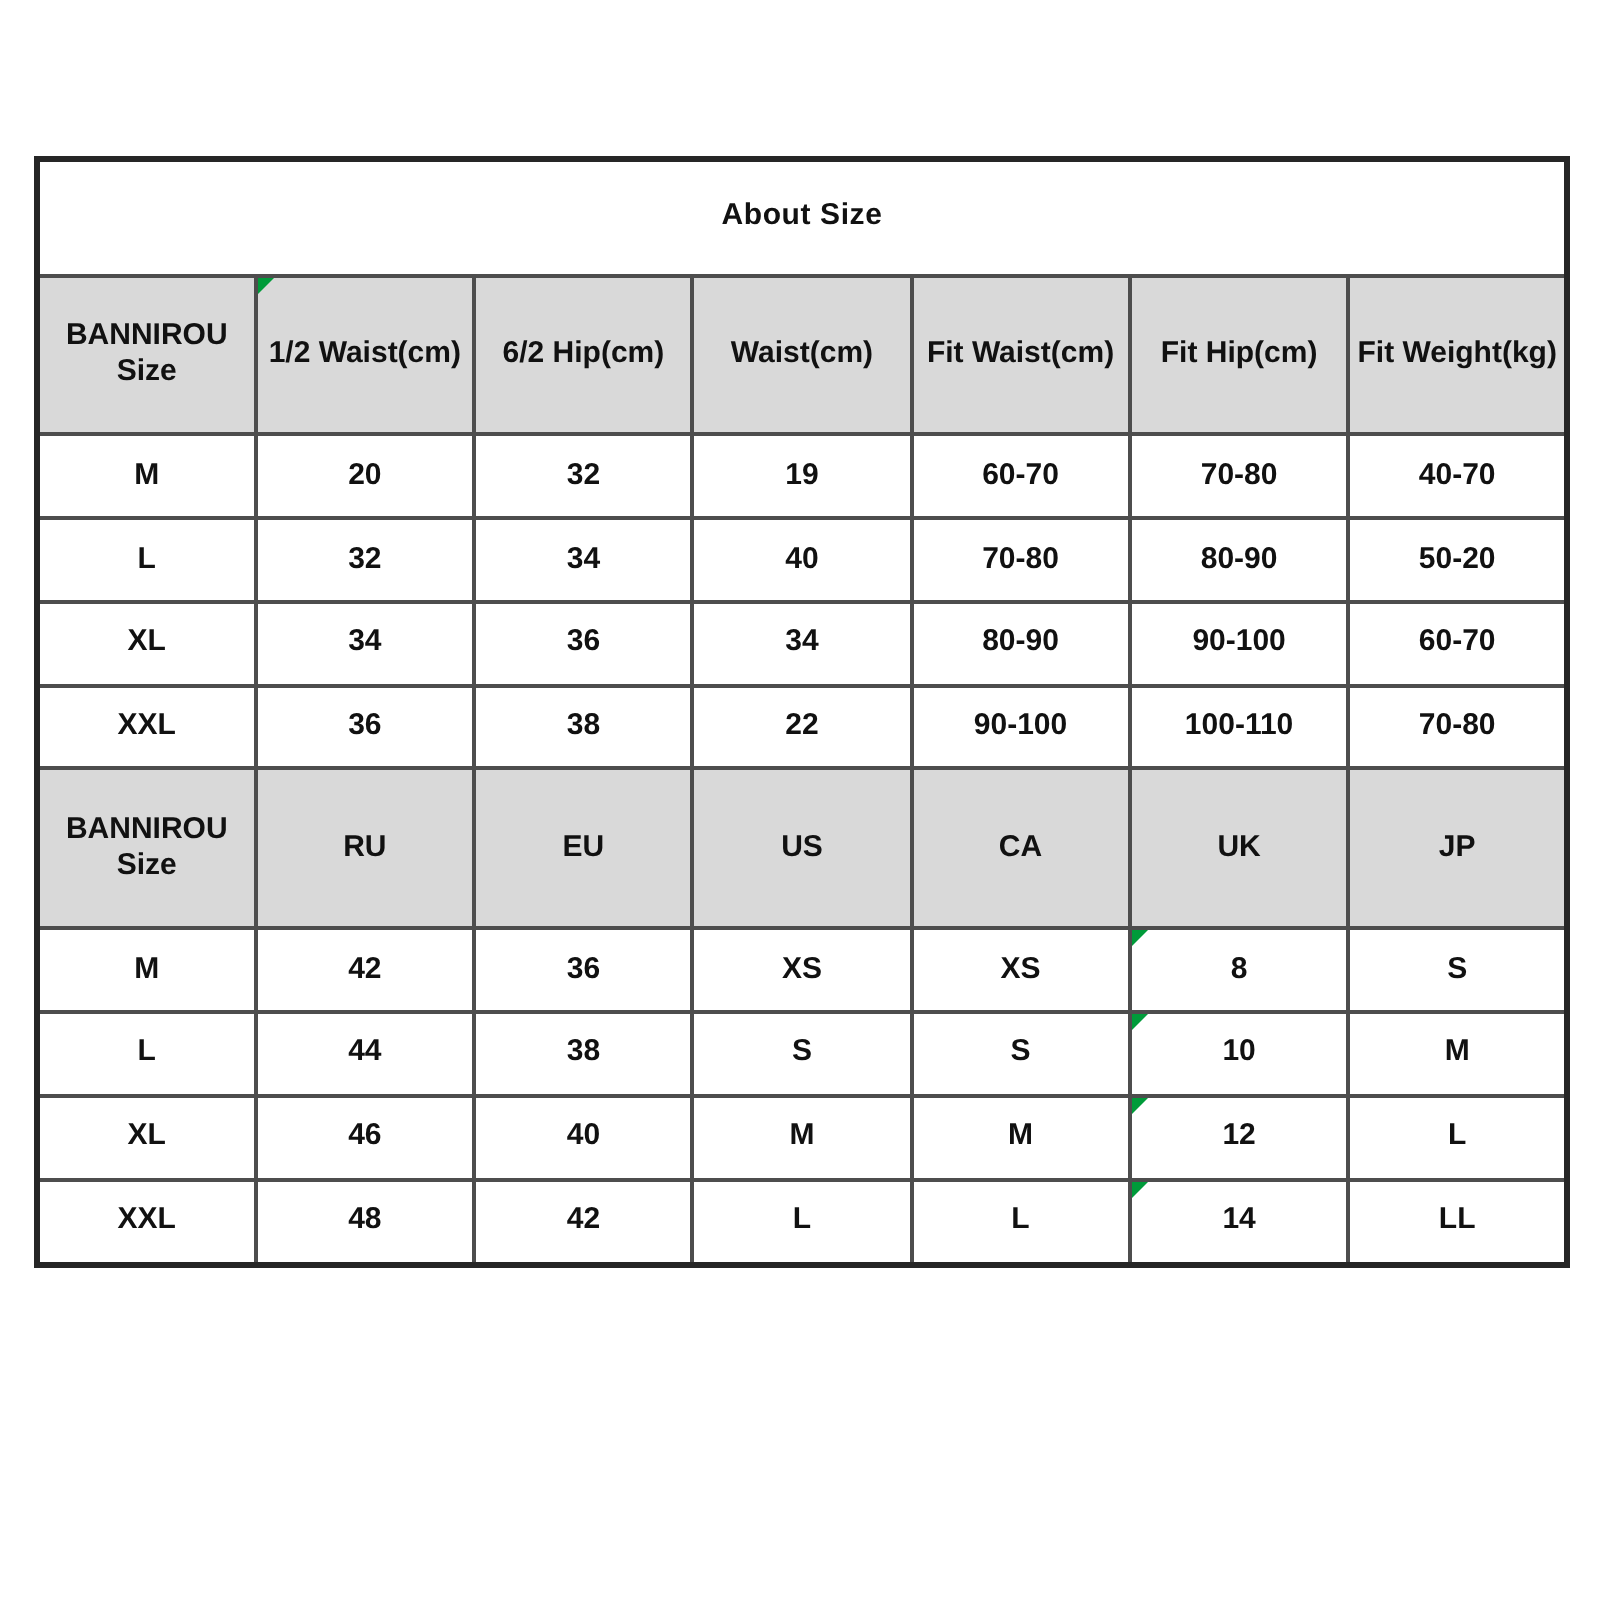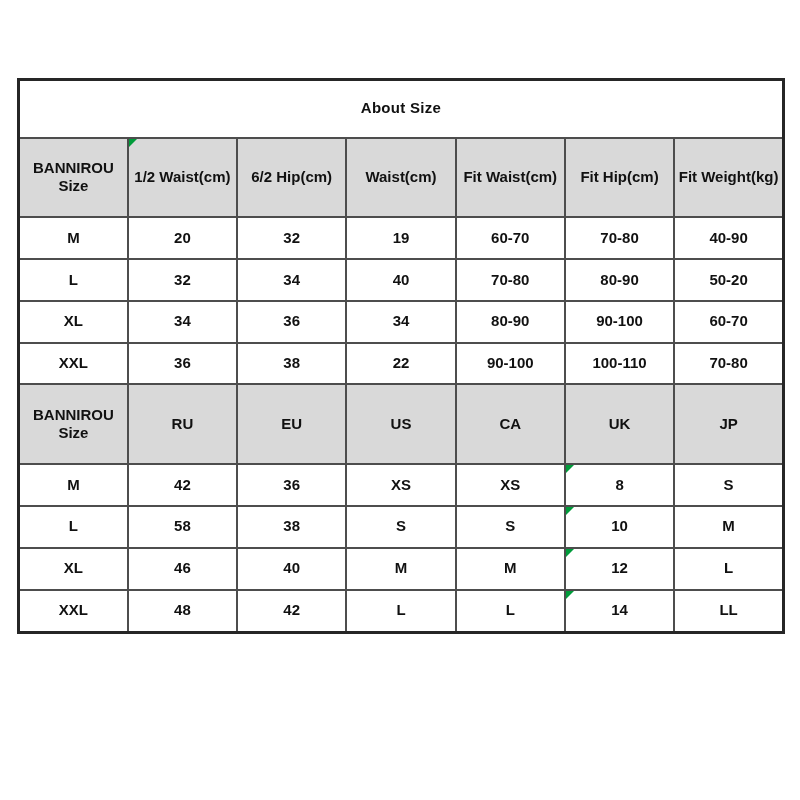--- a/index.html
+++ b/index.html
@@ -84,21 +84,21 @@
           <th class="header-cell">Fit Hip(cm)</th>
           <th class="header-cell">Fit Weight(kg)</th>
         </tr>
         <tr>
           <td class="size-cell">M</td>
           <td class="value-cell">20</td>
           <td class="value-cell">32</td>
           <td class="value-cell">19</td>
           <td class="value-cell">60-70</td>
           <td class="value-cell">70-80</td>
-          <td class="value-cell">40-90</td>
+          <td class="value-cell">40-70</td>
         </tr>
         <tr>
           <td class="size-cell">L</td>
           <td class="value-cell">32</td>
           <td class="value-cell">34</td>
           <td class="value-cell">40</td>
           <td class="value-cell">70-80</td>
           <td class="value-cell">80-90</td>
           <td class="value-cell">50-20</td>
         </tr>
@@ -133,21 +133,21 @@
           <td class="size-cell">M</td>
           <td class="value-cell">42</td>
           <td class="value-cell">36</td>
           <td class="value-cell">XS</td>
           <td class="value-cell">XS</td>
           <td class="value-cell">8<span class="flag"></span></td>
           <td class="value-cell">S</td>
         </tr>
         <tr>
           <td class="size-cell">L</td>
-          <td class="value-cell">58</td>
+          <td class="value-cell">44</td>
           <td class="value-cell">38</td>
           <td class="value-cell">S</td>
           <td class="value-cell">S</td>
           <td class="value-cell">10<span class="flag"></span></td>
           <td class="value-cell">M</td>
         </tr>
         <tr>
           <td class="size-cell">XL</td>
           <td class="value-cell">46</td>
           <td class="value-cell">40</td>

